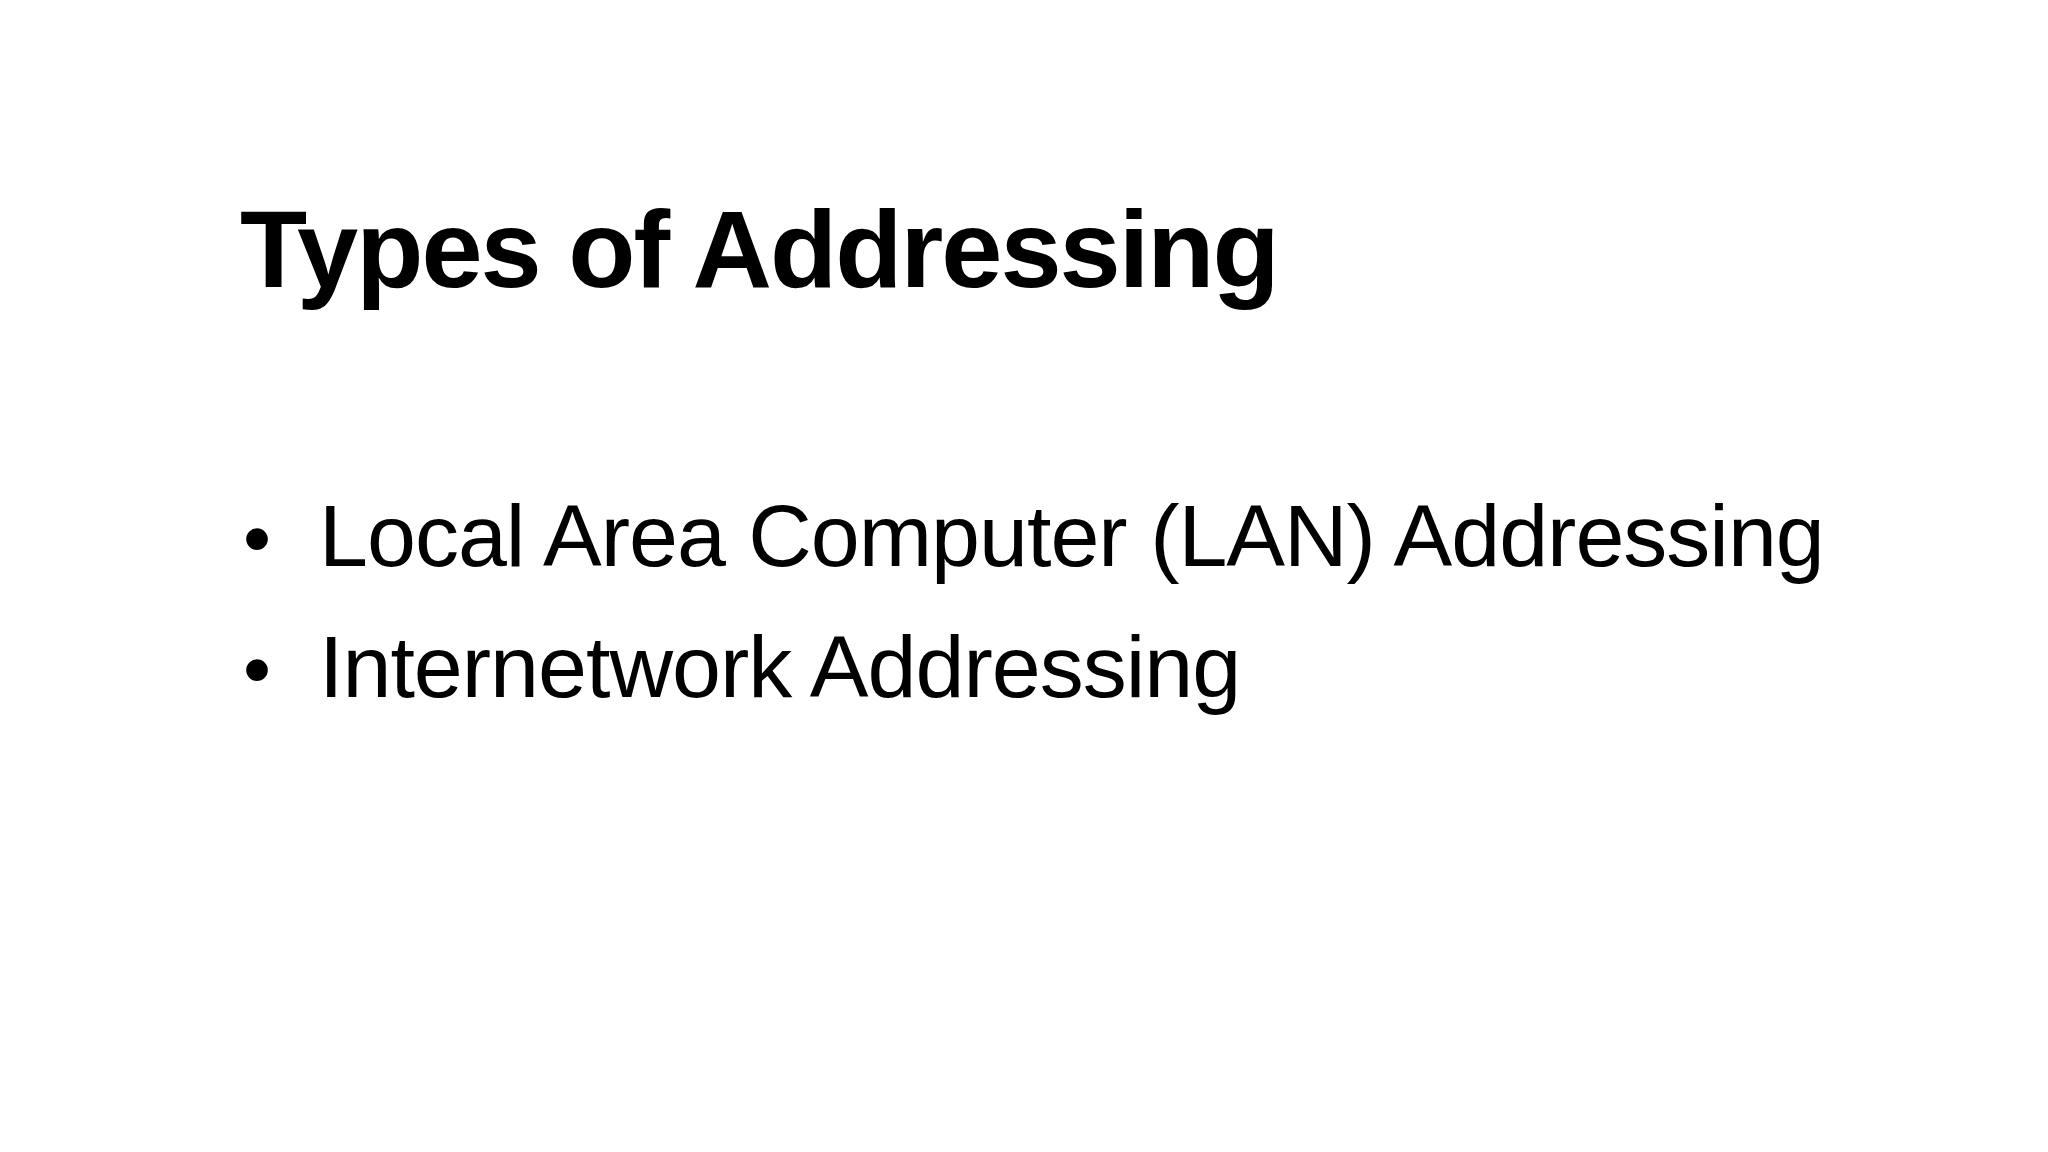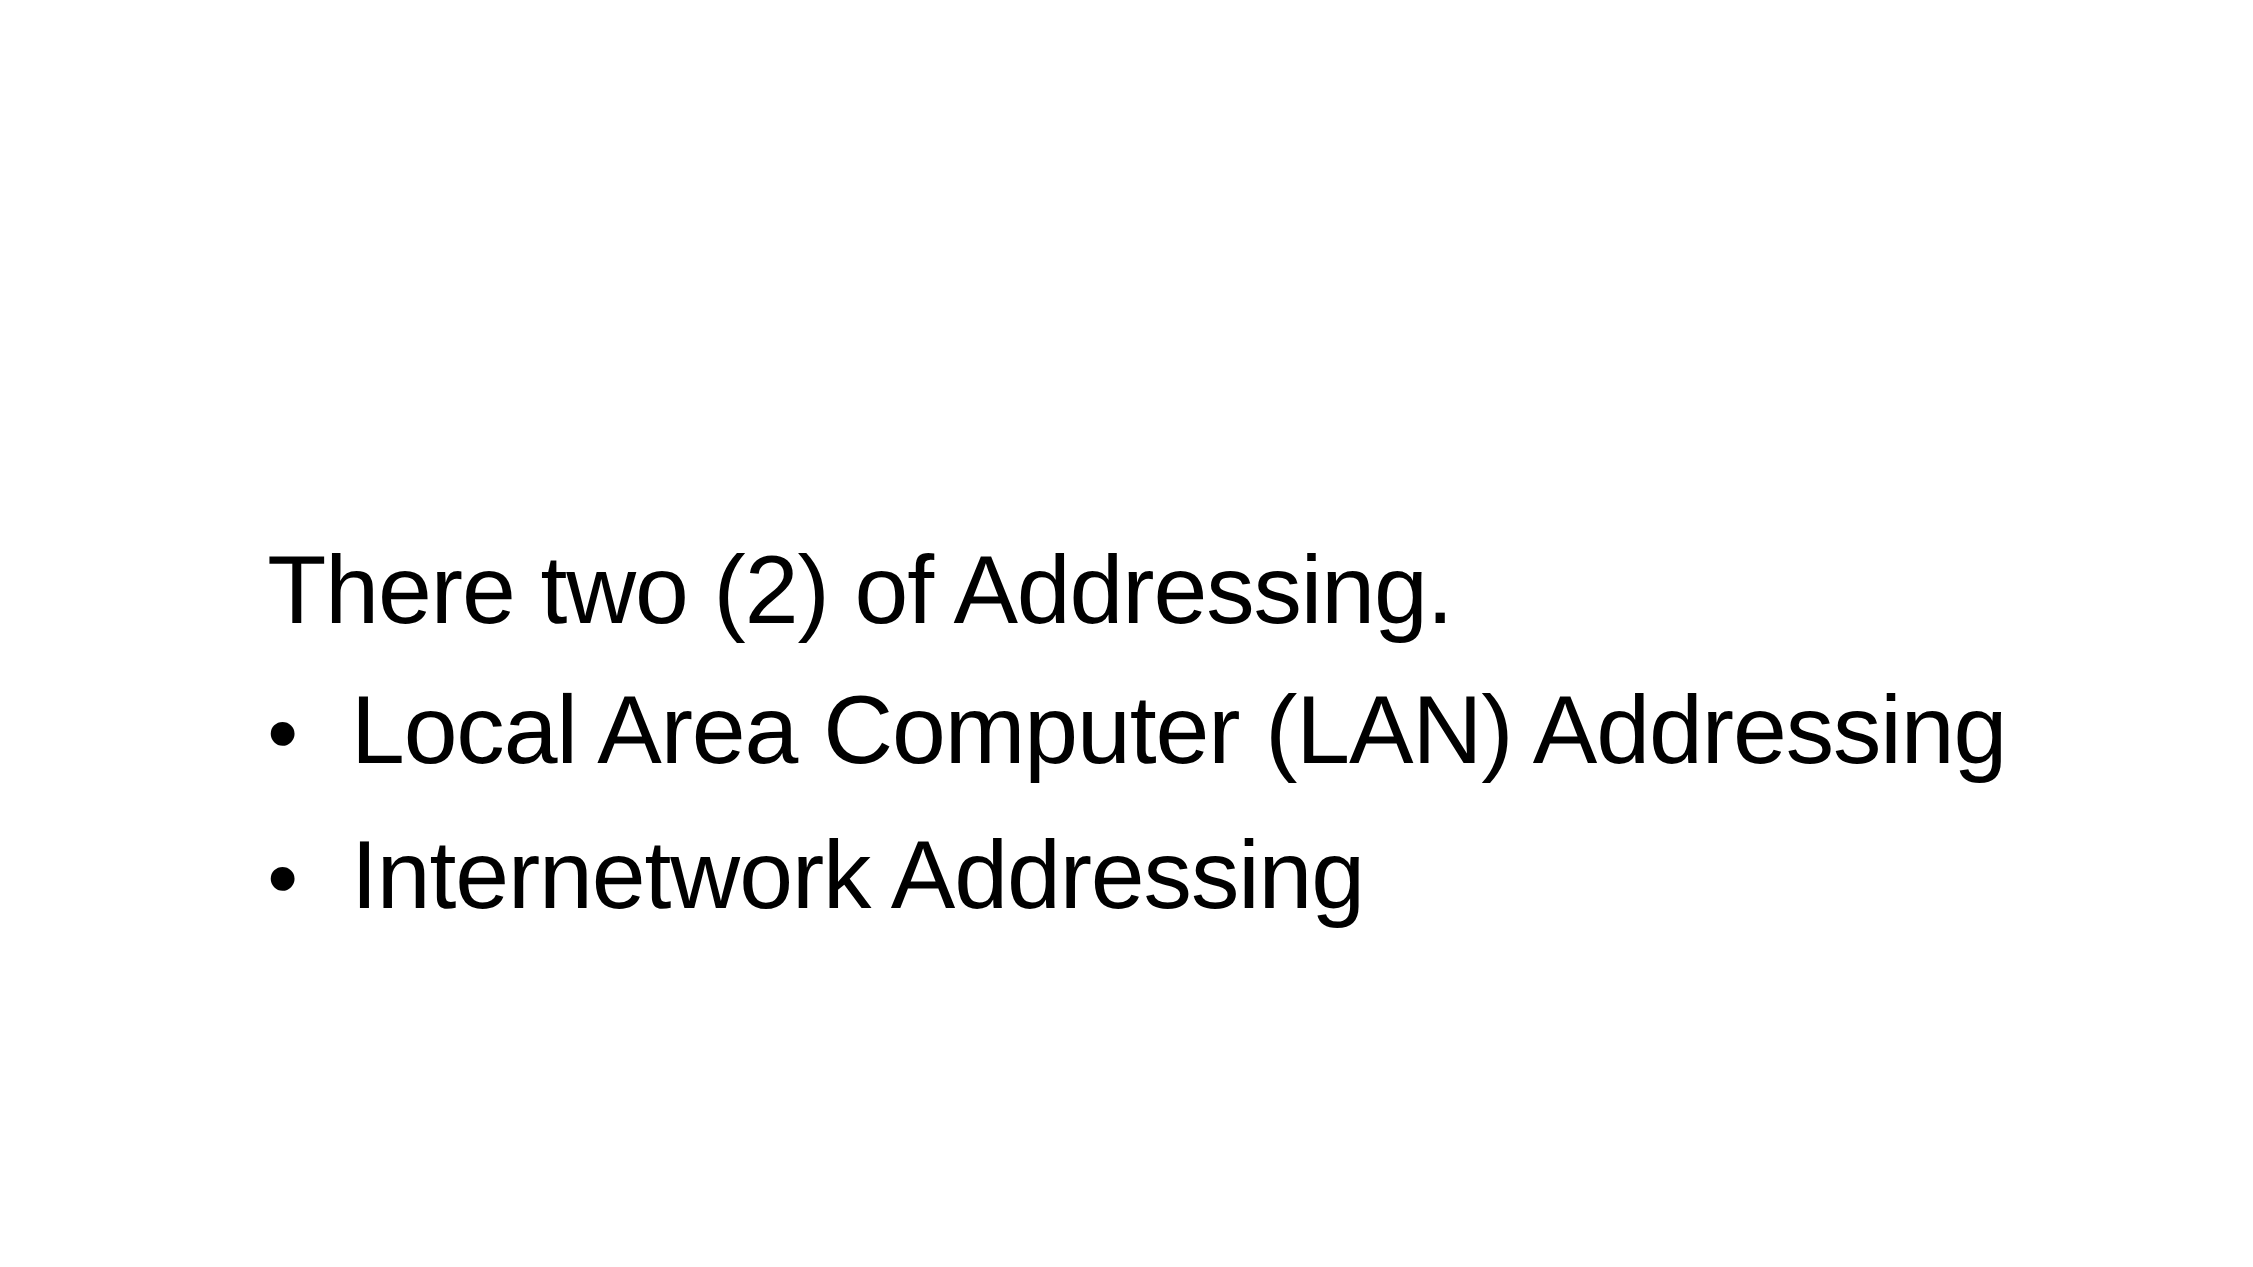--- a/index.html
+++ b/index.html
@@ -71,23 +71,23 @@
   }
   .bullet-text {
     flex: 0 0 auto;
   }
 </style>
 </head>
 <body>
 
 <div class="slide">
 
+  <h1 class="title">Types of Addressing</h1>
 
   <div class="body-block">
-    <p class="intro">There two (2) of Addressing.</p>
 
     <ul class="bullet-list">
       <li class="bullet-item">
         <span class="bullet-marker">•</span>
         <span class="bullet-text">Local Area Computer (LAN) Addressing</span>
       </li>
       <li class="bullet-item">
         <span class="bullet-marker">•</span>
         <span class="bullet-text">Internetwork Addressing</span>
       </li>

